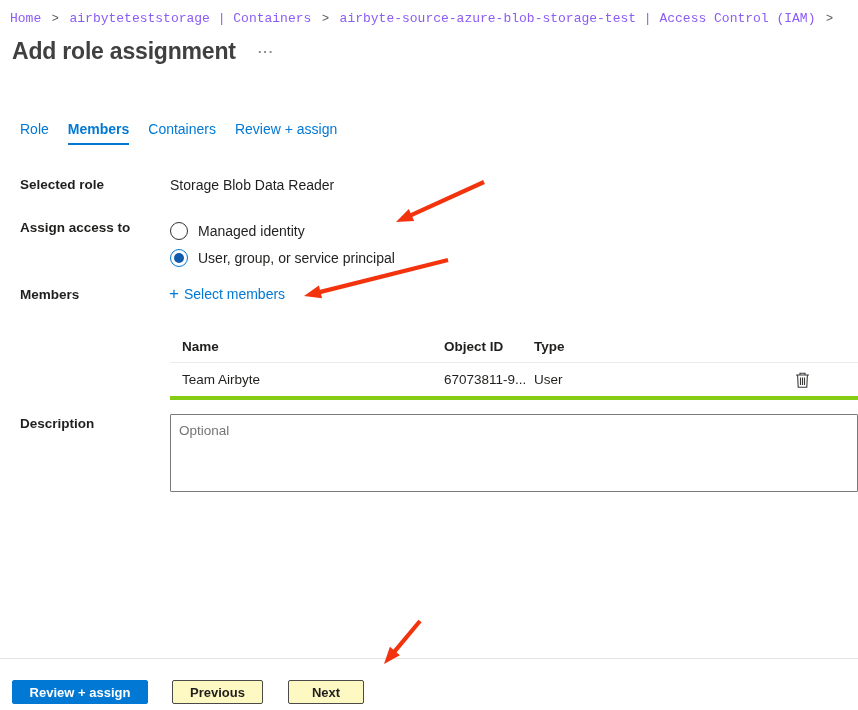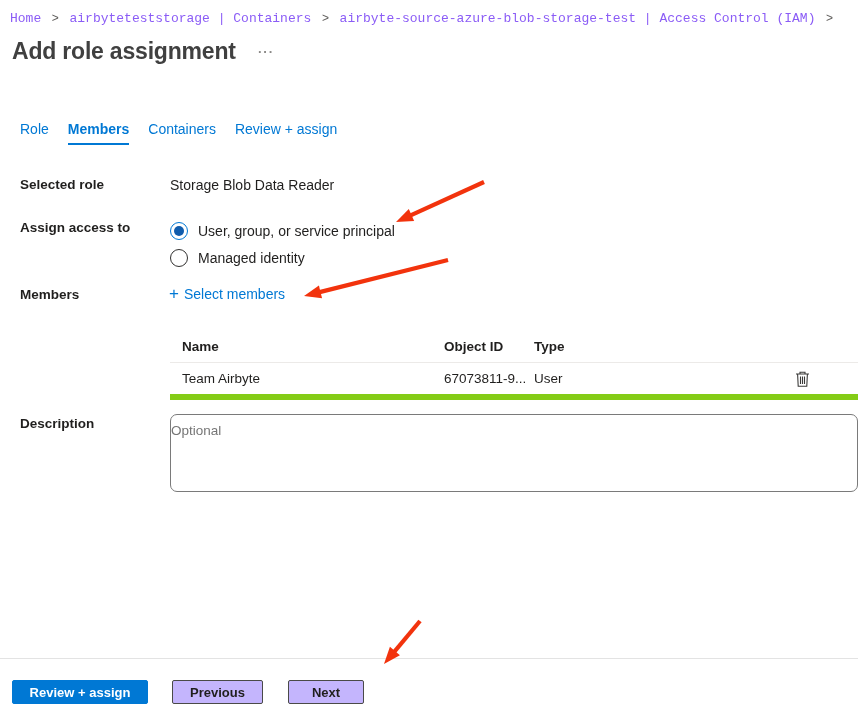--- a/index.html
+++ b/index.html
@@ -81,54 +81,54 @@
 
   
   .members-table { position: absolute; left: 170px; right: 0; top: 330px; }
   .t-row {
     display: grid;
     grid-template-columns: 262px 90px 1fr 96px;
     align-items: center; padding-left: 12px;
     font-size: 13.5px;
   }
   .t-head { height: 33px; font-weight: 700; border-bottom: 1px solid #eceae8; }
-  .t-body { height: 37px; border-bottom: 6px solid #84cc16; position: relative; }
+  .t-body { height: 37px; border-bottom: 4px solid #84cc16; position: relative; }
   .delete-btn {
     position: absolute; right: 46px; top: 50%; transform: translateY(-50%);
     background: none; border: none; cursor: pointer; line-height: 0; padding: 2px;
   }
 
   
   .description-box {
     position: absolute; left: 170px; top: 414px;
     width: 688px; height: 78px;
-    border: 1px solid #7a7a7a; border-radius: 7px;
+    border: 1px solid #7a7a7a; border-radius: 1px;
     font-family: "Liberation Sans", "DejaVu Sans", sans-serif;
     font-size: 13.5px; color: #201f1e;
-    padding: 8px 0; resize: none; outline: none;
+    padding: 8px 8px; resize: none; outline: none;
   }
   .description-box::placeholder { color: #767676; opacity: 1; }
 
   
   .footer-divider {
     position: absolute; top: 658px; left: 0; right: 0;
     height: 1px; background: #e3e3e3;
   }
   .btn {
     position: absolute; top: 680px; height: 24px;
     font-family: "Liberation Sans", "DejaVu Sans", sans-serif;
     font-size: 13px; font-weight: 600; cursor: pointer;
     display: flex; align-items: center; justify-content: center;
     border-radius: 2px;
   }
   .btn-primary {
     left: 12px; width: 136px;
     background: #0078d4; color: #ffffff; border: 1px solid #0078d4;
   }
-  .btn-secondary { background: #c4b5fd; color: #201f1e; border: 1px solid #4a4a48; }
+  .btn-secondary { background: #fef9c3; color: #201f1e; border: 1px solid #4a4a48; }
   .btn-previous { left: 172px; width: 91px; }
   .btn-next { left: 288px; width: 76px; }
 
   
   .arrows-overlay {
     position: absolute; inset: 0; width: 858px; height: 710px;
     pointer-events: none; z-index: 20;
   }
 </style>
 </head>
@@ -151,29 +151,29 @@
   <div class="tab active">Members</div>
   <div class="tab">Containers</div>
   <div class="tab">Review + assign</div>
 </div>
 
 <div class="field-label lbl-role">Selected role</div>
 <div class="selected-role-value">Storage Blob Data Reader</div>
 
 <div class="field-label lbl-assign">Assign access to</div>
 <div class="radio-group">
+  <div class="radio-option">
+    <span class="radio-circle"></span>
+    <span>Managed identity</span>
+  </div>
   <div class="radio-option selected">
     <span class="radio-circle">
         <span class="radio-dot"></span>
       </span>
     <span>User, group, or service principal</span>
-  </div>
-  <div class="radio-option">
-    <span class="radio-circle"></span>
-    <span>Managed identity</span>
   </div>
 </div>
 
 <div class="field-label lbl-members">Members</div>
 <a class="members-action">
   <span class="plus">+</span>
   <span>Select members</span>
 </a>
 
 <div class="members-table">

